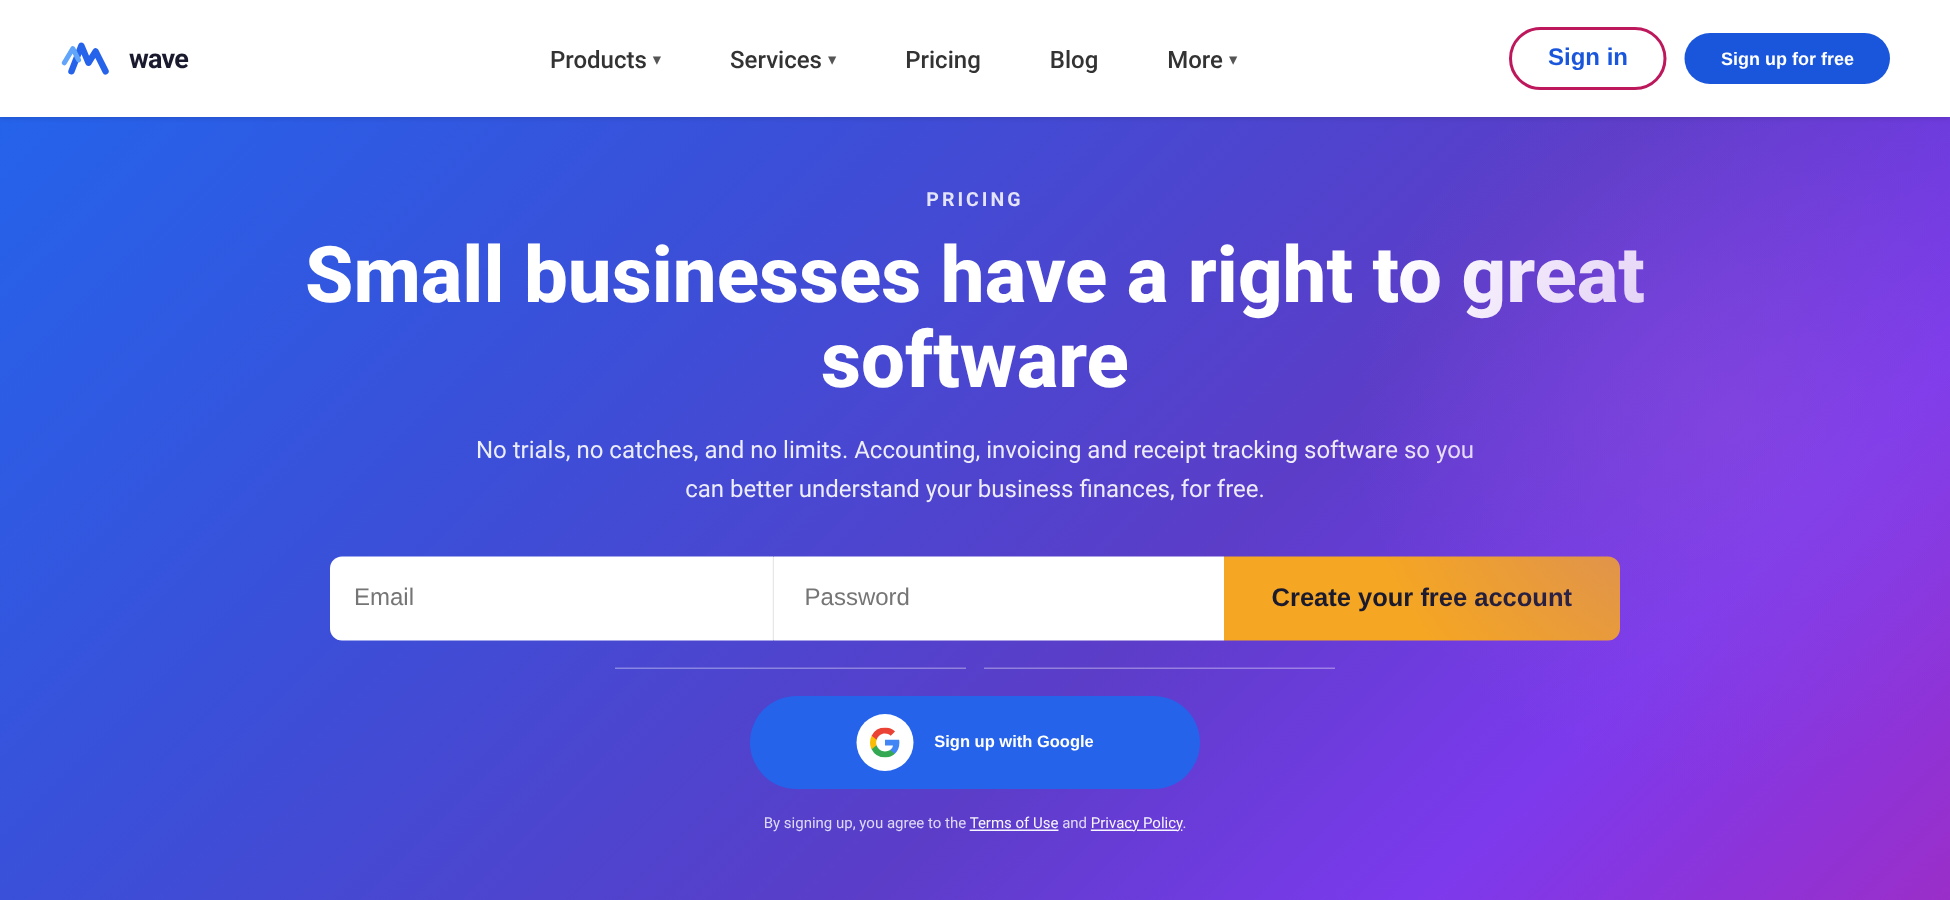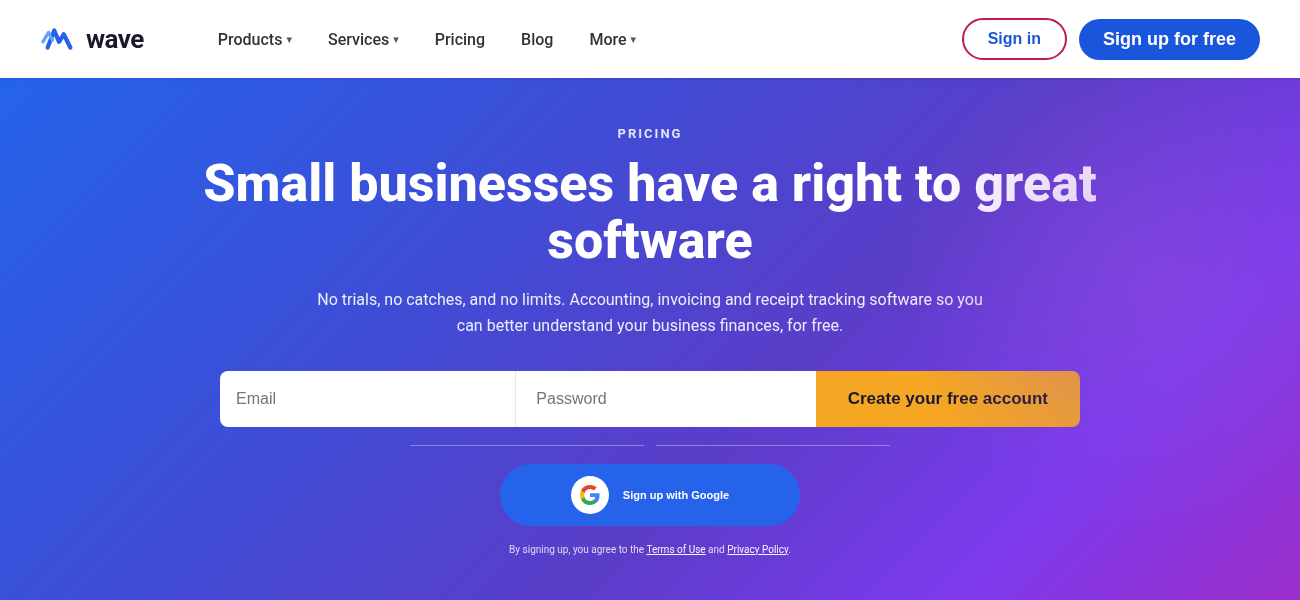--- a/index.html
+++ b/index.html
@@ -21,30 +21,31 @@
       align-items: center;
       gap: 8px;
       margin-right: 60px;
       text-decoration: none;
     }
     .logo-icon {
       width: 38px;
       height: 36px;
     }
     .logo-text {
-      font-size: 26px;
+      font-size: 18px;
       font-weight: 700;
       color: #1a1a2e;
       letter-spacing: -0.5px;
     }
     .nav {
       display: flex;
       align-items: center;
-      gap: 8px;
+      gap: 18px;
       flex: 1;
+      justify-content: center;
     }
     .nav-item {
       display: flex;
       align-items: center;
       gap: 4px;
       padding: 8px 14px;
       font-size: 16px;
       color: #333;
       cursor: pointer;
       font-weight: 500;
@@ -68,21 +69,21 @@
       font-size: 16px;
       font-weight: 600;
       cursor: pointer;
     }
     .btn-signup {
       padding: 10px 24px;
       border: none;
       border-radius: 50px;
       background: #1a56db;
       color: white;
-      font-size: 18px;
+      font-size: 12px;
       font-weight: 600;
       cursor: pointer;
       text-align: center;
     }
 
     
     .hero {
       background: linear-gradient(135deg, #2563eb 0%, #3b4fd8 30%, #5b3dc8 60%, #7c3aed 80%, #9b2ec8 100%);
       padding: 48px 40px 52px;
       text-align: center;

